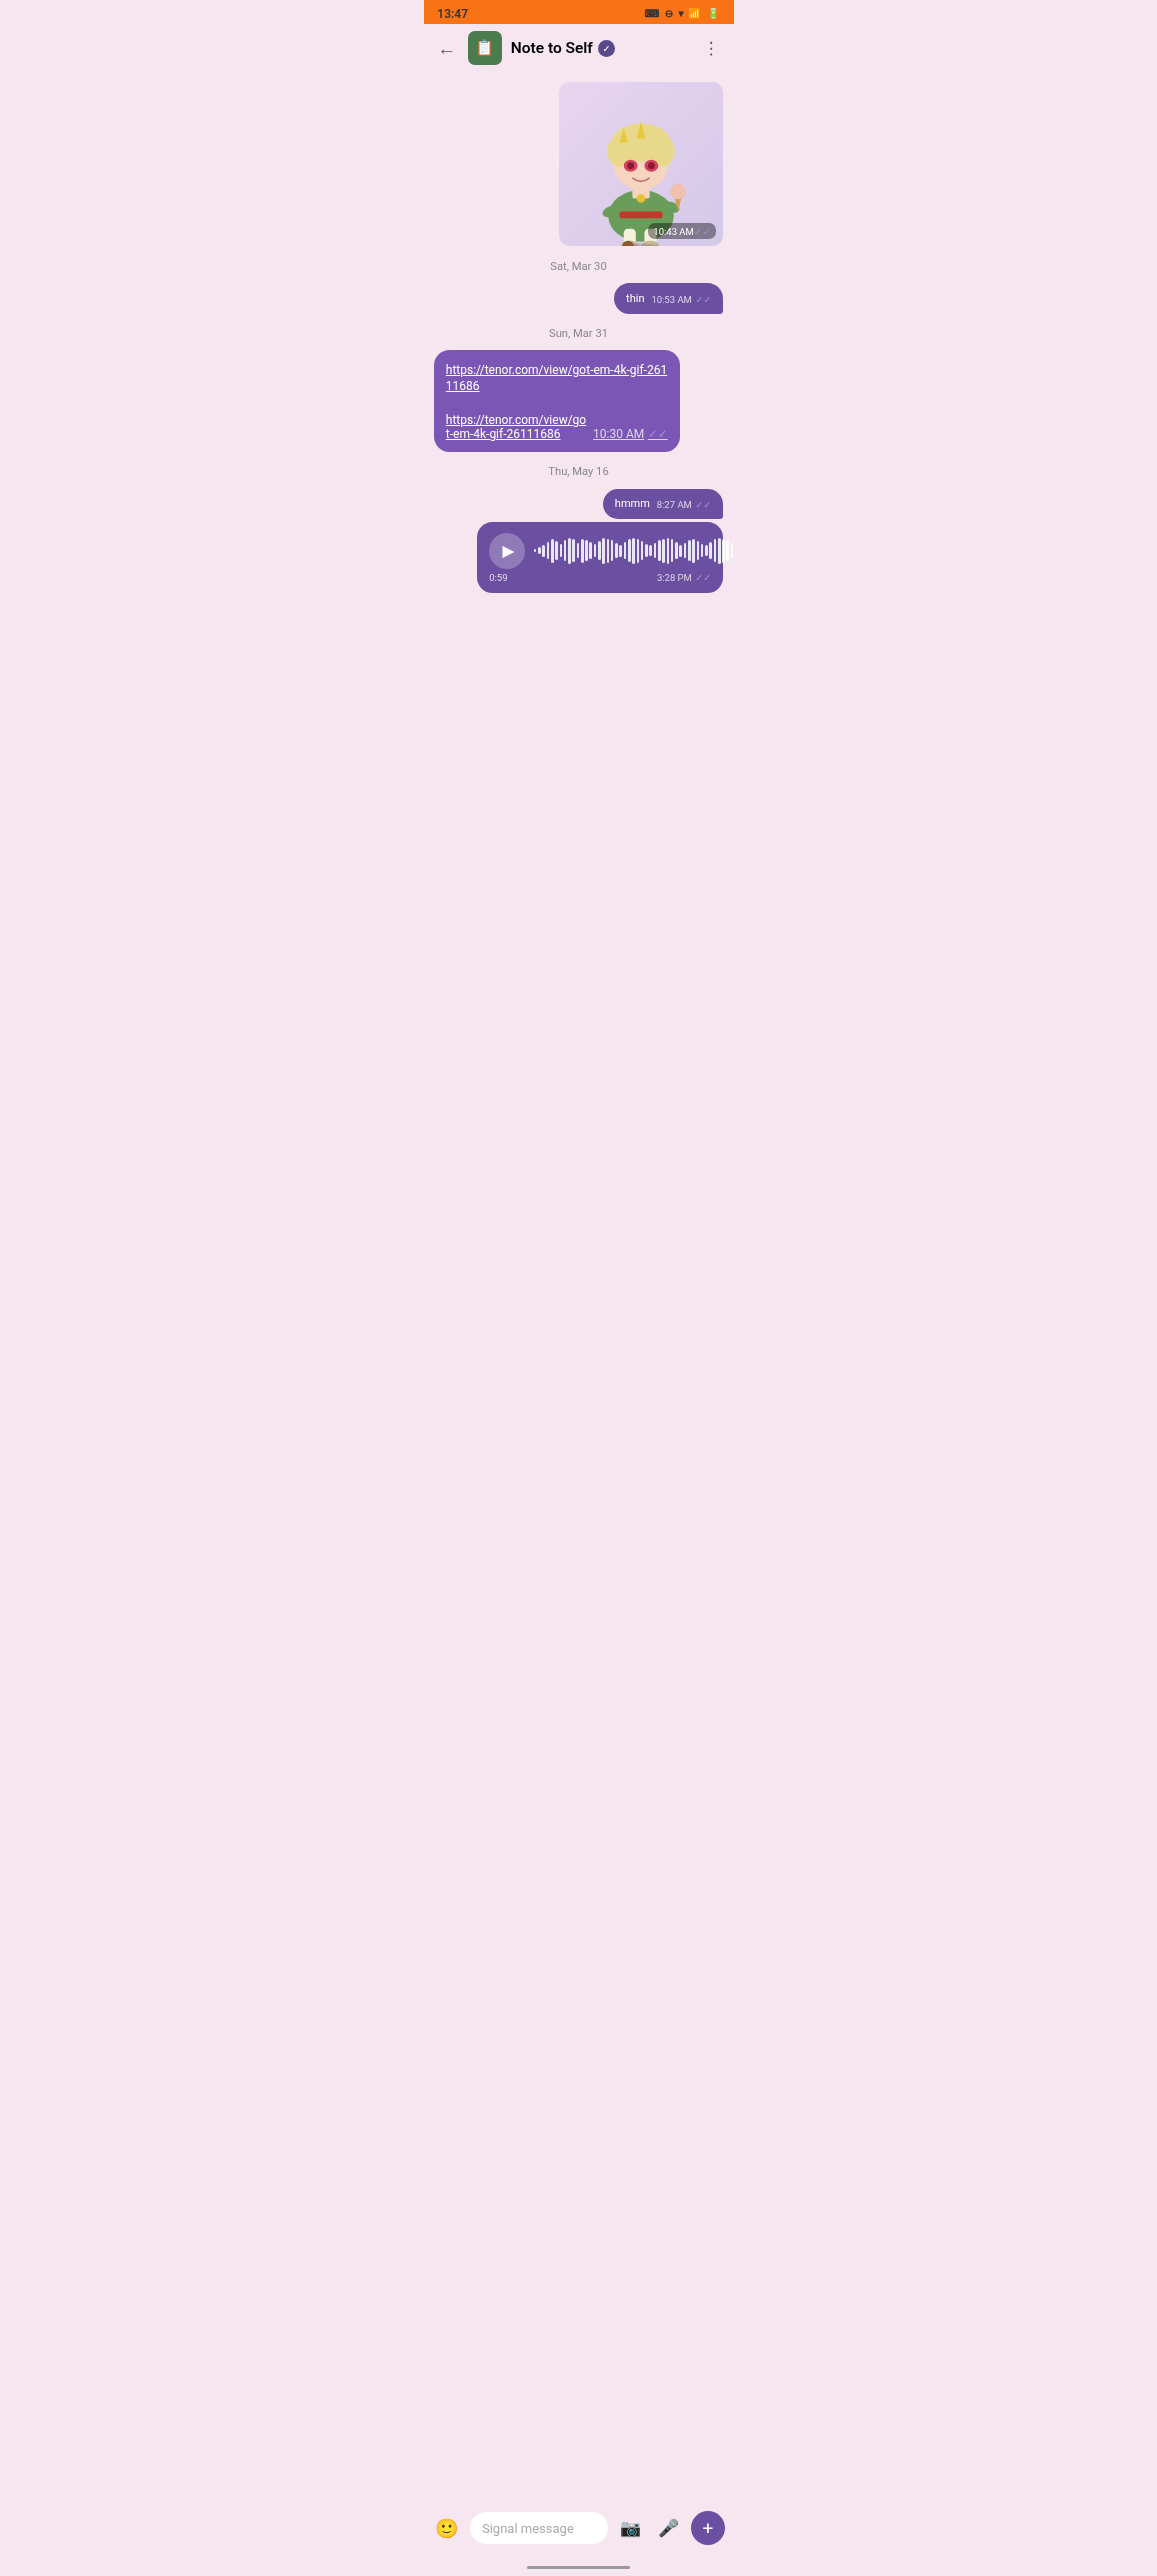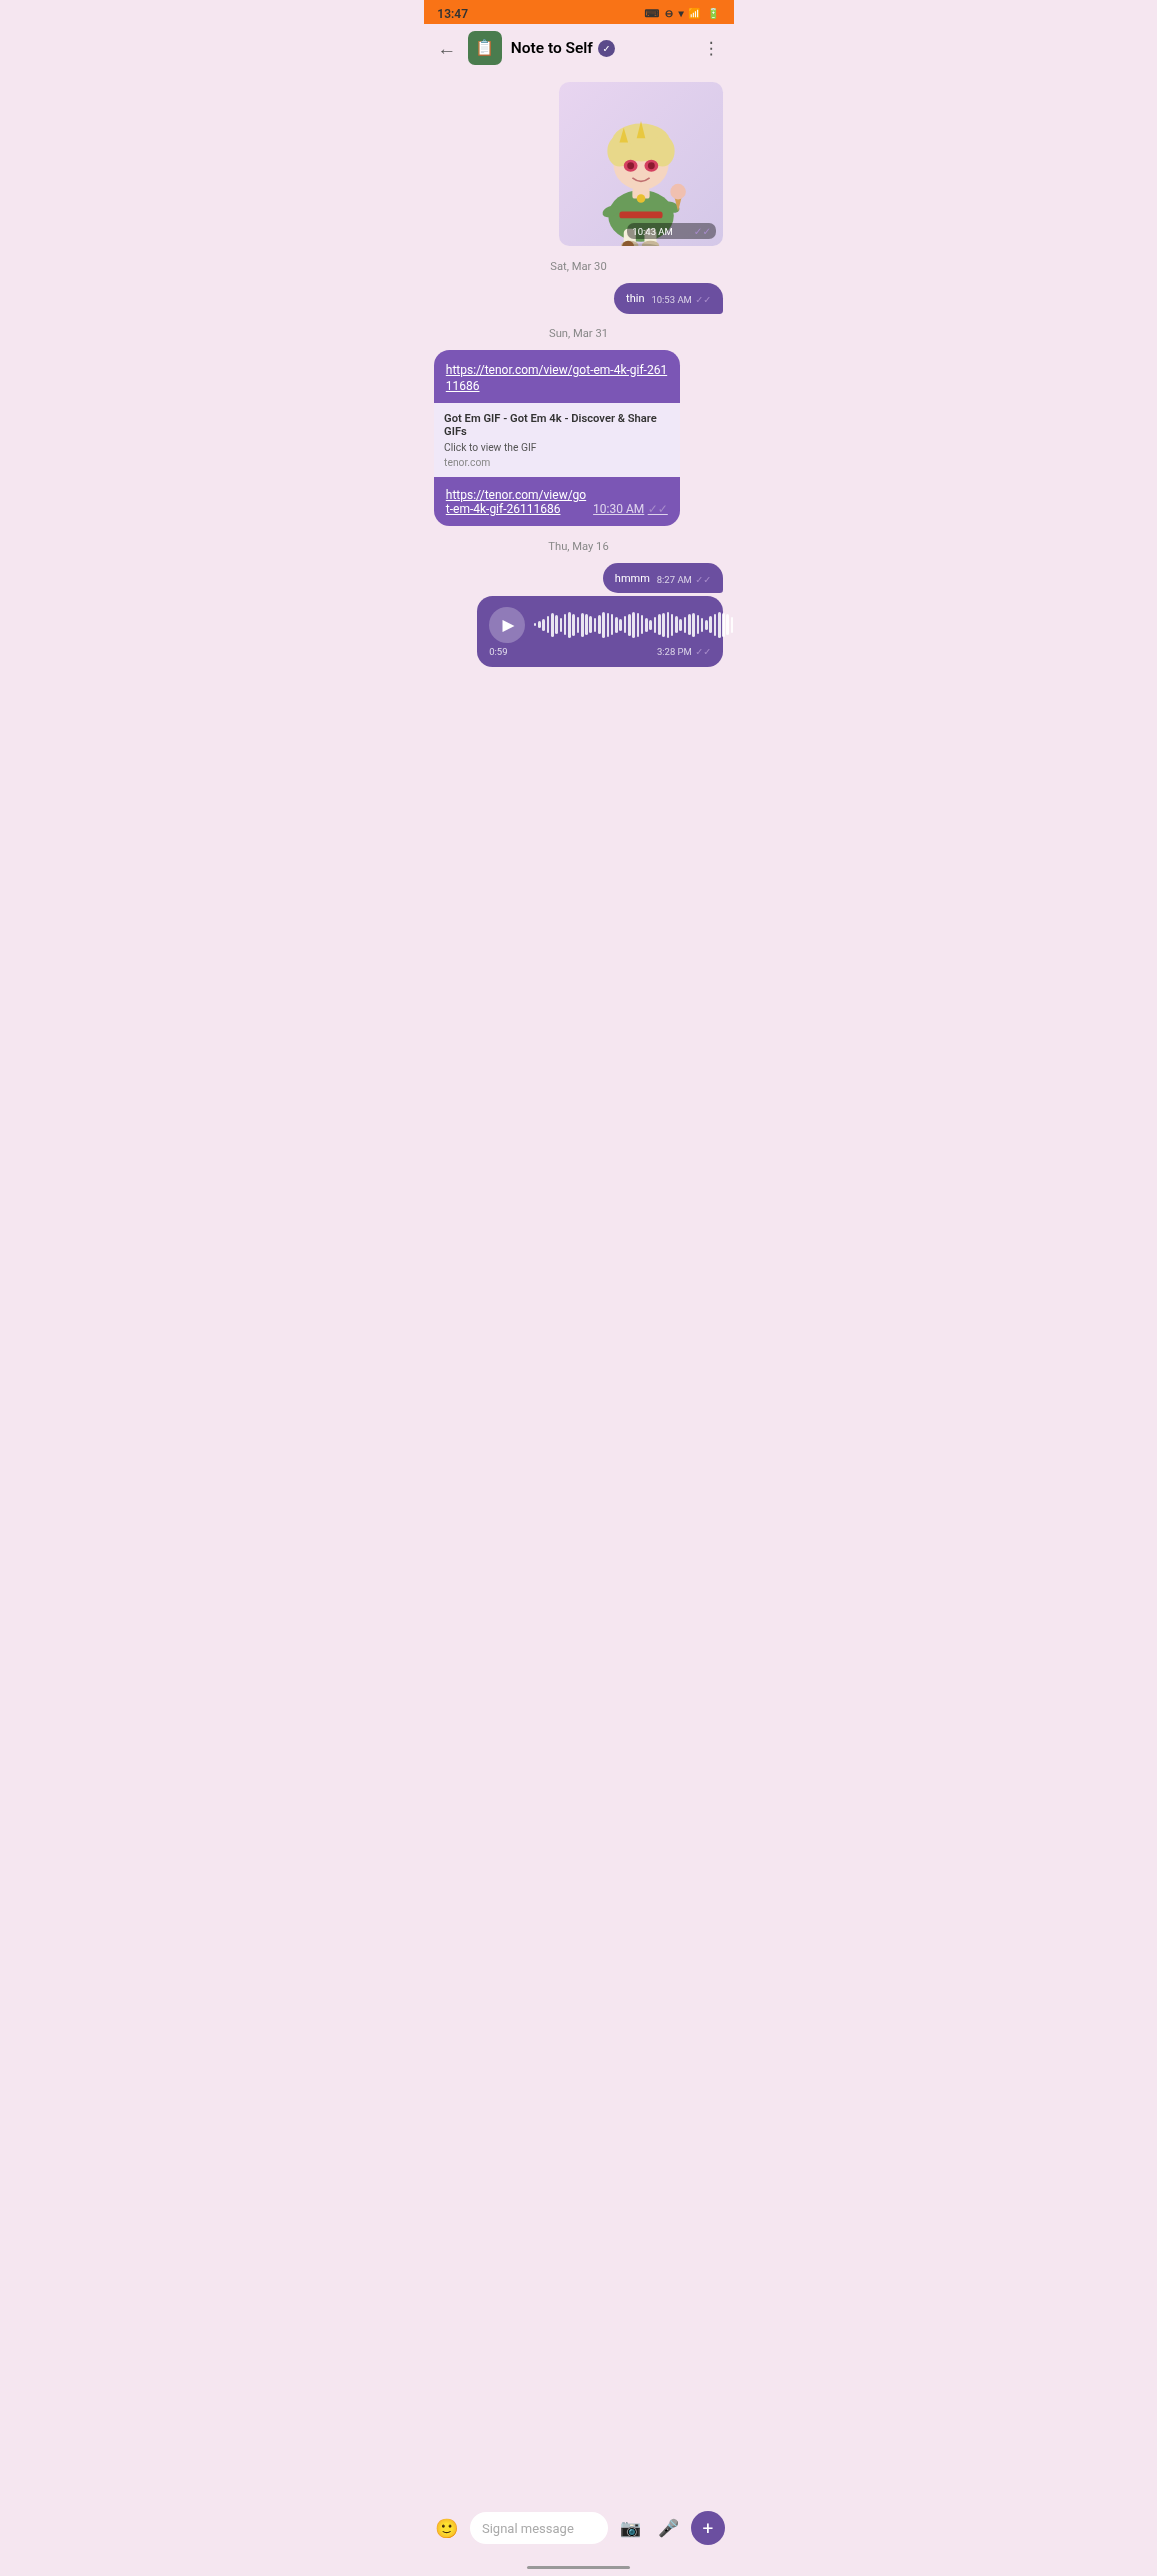--- a/index.html
+++ b/index.html
@@ -121,21 +121,21 @@
       position: absolute;
       bottom: 6.9px;
       right: 6.9px;
       background: rgba(0,0,0,0.4);
       color: white;
       font-size: 9.5px;
       padding: 1.7px 5.2px;
       border-radius: 6.9px;
       display: flex;
       align-items: center;
-      gap: 21px;
+      gap: 0;
     }
     .double-check {
       color: #a78bca;
       font-size: 10.3px;
     }
 
     
     .date-divider {
       text-align: center;
       color: #888;
@@ -457,25 +457,20 @@
       <span>10:53 AM</span>
       <span style="color:#a78bca;">✓✓</span>
     </span>
   </div>
 
   <div class="date-divider">Sun, Mar 31</div>
 
   <div class="msg-link-bubble">
     <div class="msg-link-top">
       <a>https://tenor.com/view/got-em-4k-gif-26111686</a>
-    </div>
-    <div class="msg-link-preview">
-      <div class="preview-title">Got Em GIF - Got Em 4k - Discover &amp; Share GIFs</div>
-      <div class="preview-desc">Click to view the GIF</div>
-      <div class="preview-domain">tenor.com</div>
     </div>
     <div class="msg-link-bottom">
       <a>https://tenor.com/view/got-em-4k-gif-26111686</a>
       <span class="msg-meta">
         <span>10:30 AM</span>
         <span style="color:#a78bca;">✓✓</span>
       </span>
     </div>
   </div>
 

